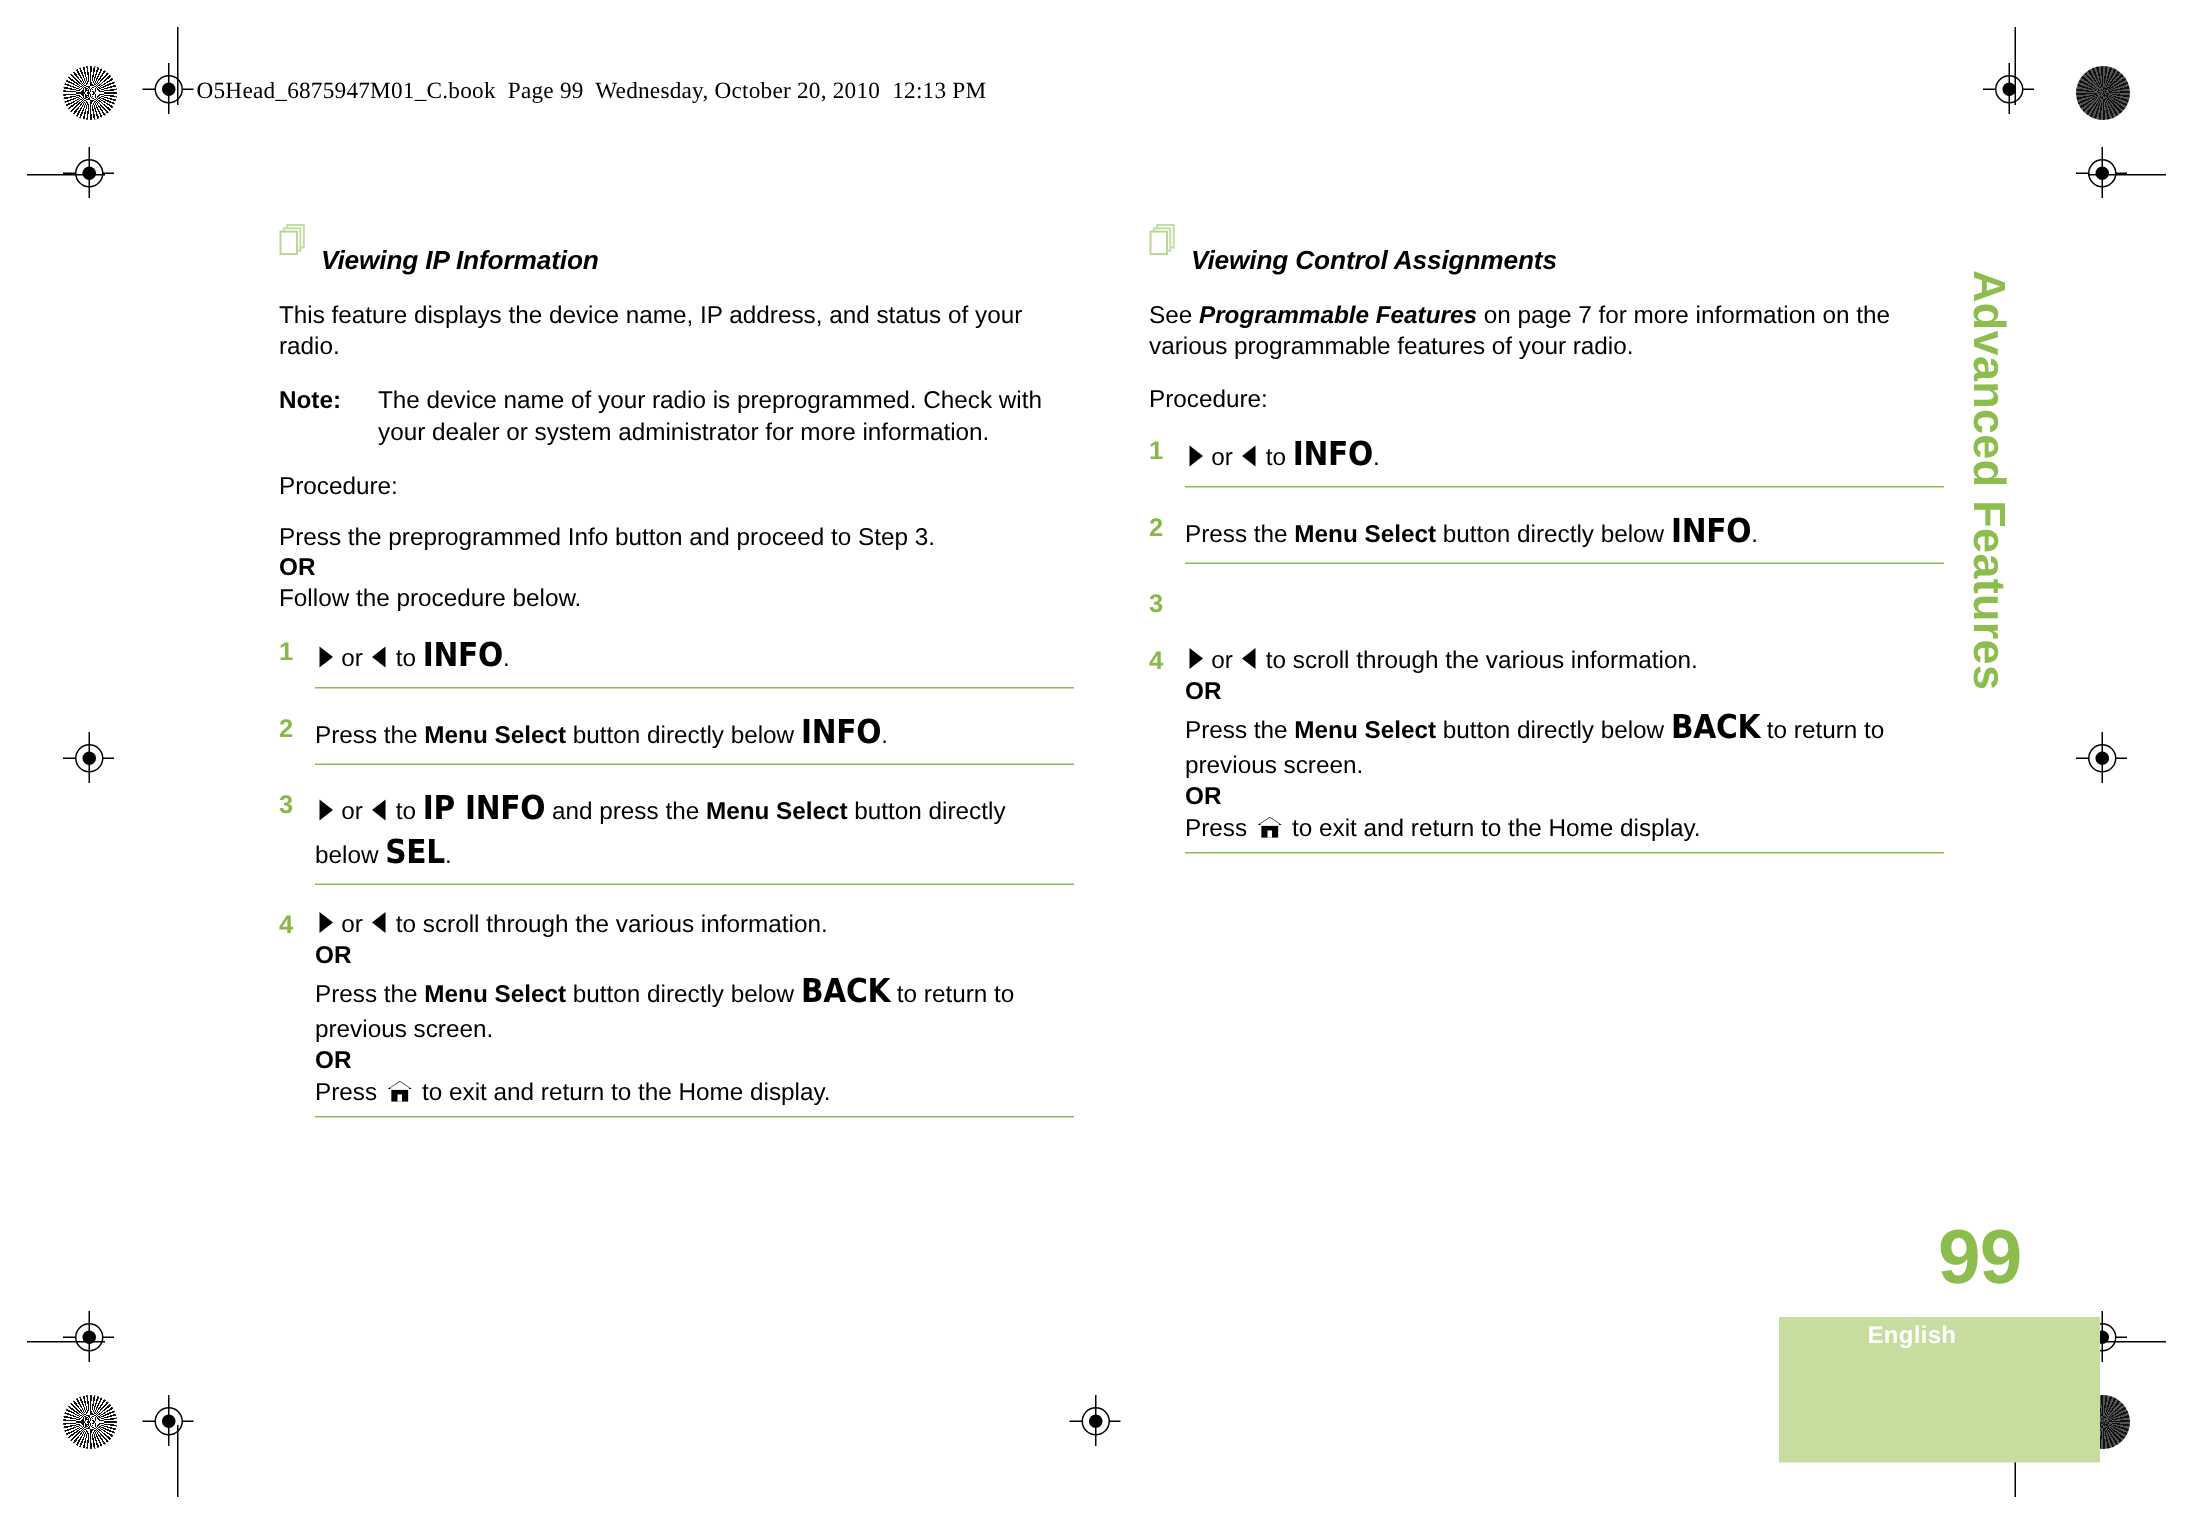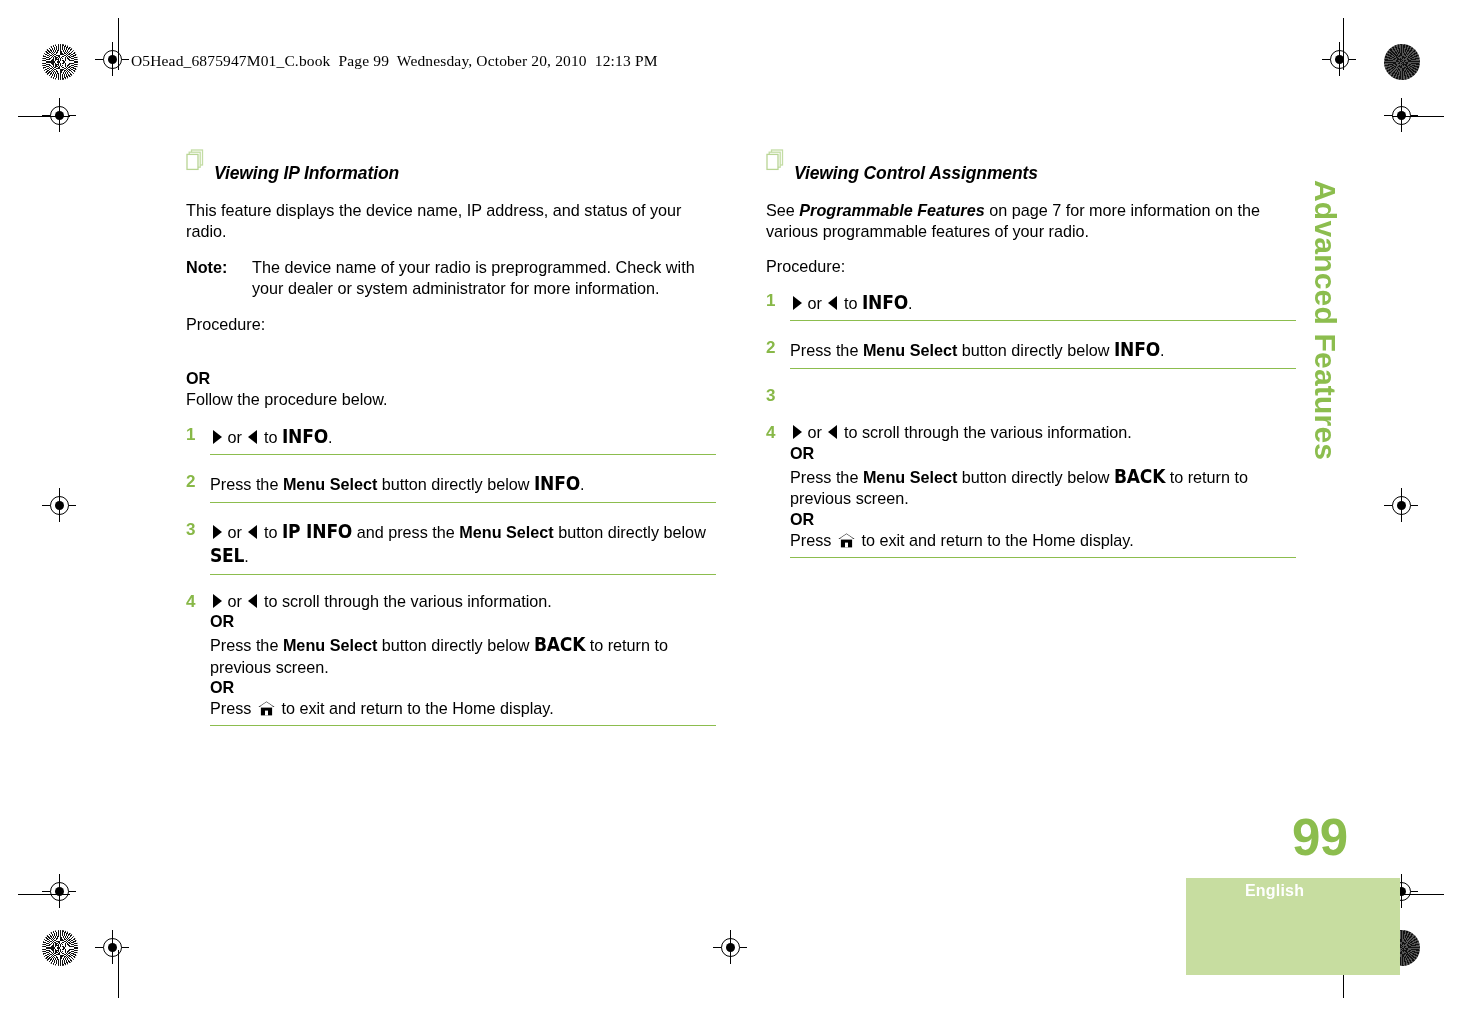--- a/index.html
+++ b/index.html
@@ -171,21 +171,21 @@
     padding-bottom: 6px;
   }
 
   b.strong { font-weight: bold; }
   i.emph { font-style: italic; font-weight: bold; }
 
   
   .disp {
     font-family: "Liberation Sans Narrow", "DejaVu Sans Condensed", "Liberation Sans", sans-serif;
     font-weight: bold;
-    font-size: 19px;
+    font-size: 22px;
     letter-spacing: -0.2px;
     margin-top: 40px;
   }
 
   .tri-r, .tri-l {
     display: inline-block;
     width: 0; height: 0;
     border-top: 7px solid transparent;
     border-bottom: 7px solid transparent;
     position: relative;
@@ -335,21 +335,21 @@
     <p class="body">This feature displays the device name, IP address, and status of your radio.</p>
 
     <div class="note">
       <span class="note-label">Note:</span>
       <span class="note-text">The device name of your radio is preprogrammed. Check with your dealer or system administrator for more information.</span>
     </div>
 
     <p class="procedure-label">Procedure:</p>
 
     <p class="lead">
-      <br>
+      <span>Press the preprogrammed Info button and proceed to Step 3.</span><br>
       <b class="strong">OR</b><br>
       <span>Follow the procedure below.</span>
     </p>
 
     <div class="steps">
         <div class="step">
           <span class="step-num">1</span>
           <span class="step-body"><span class="tri-r"></span> or <span class="tri-l"></span> to <span class="disp">INFO</span>.</span>
         </div>
         <div class="step">

